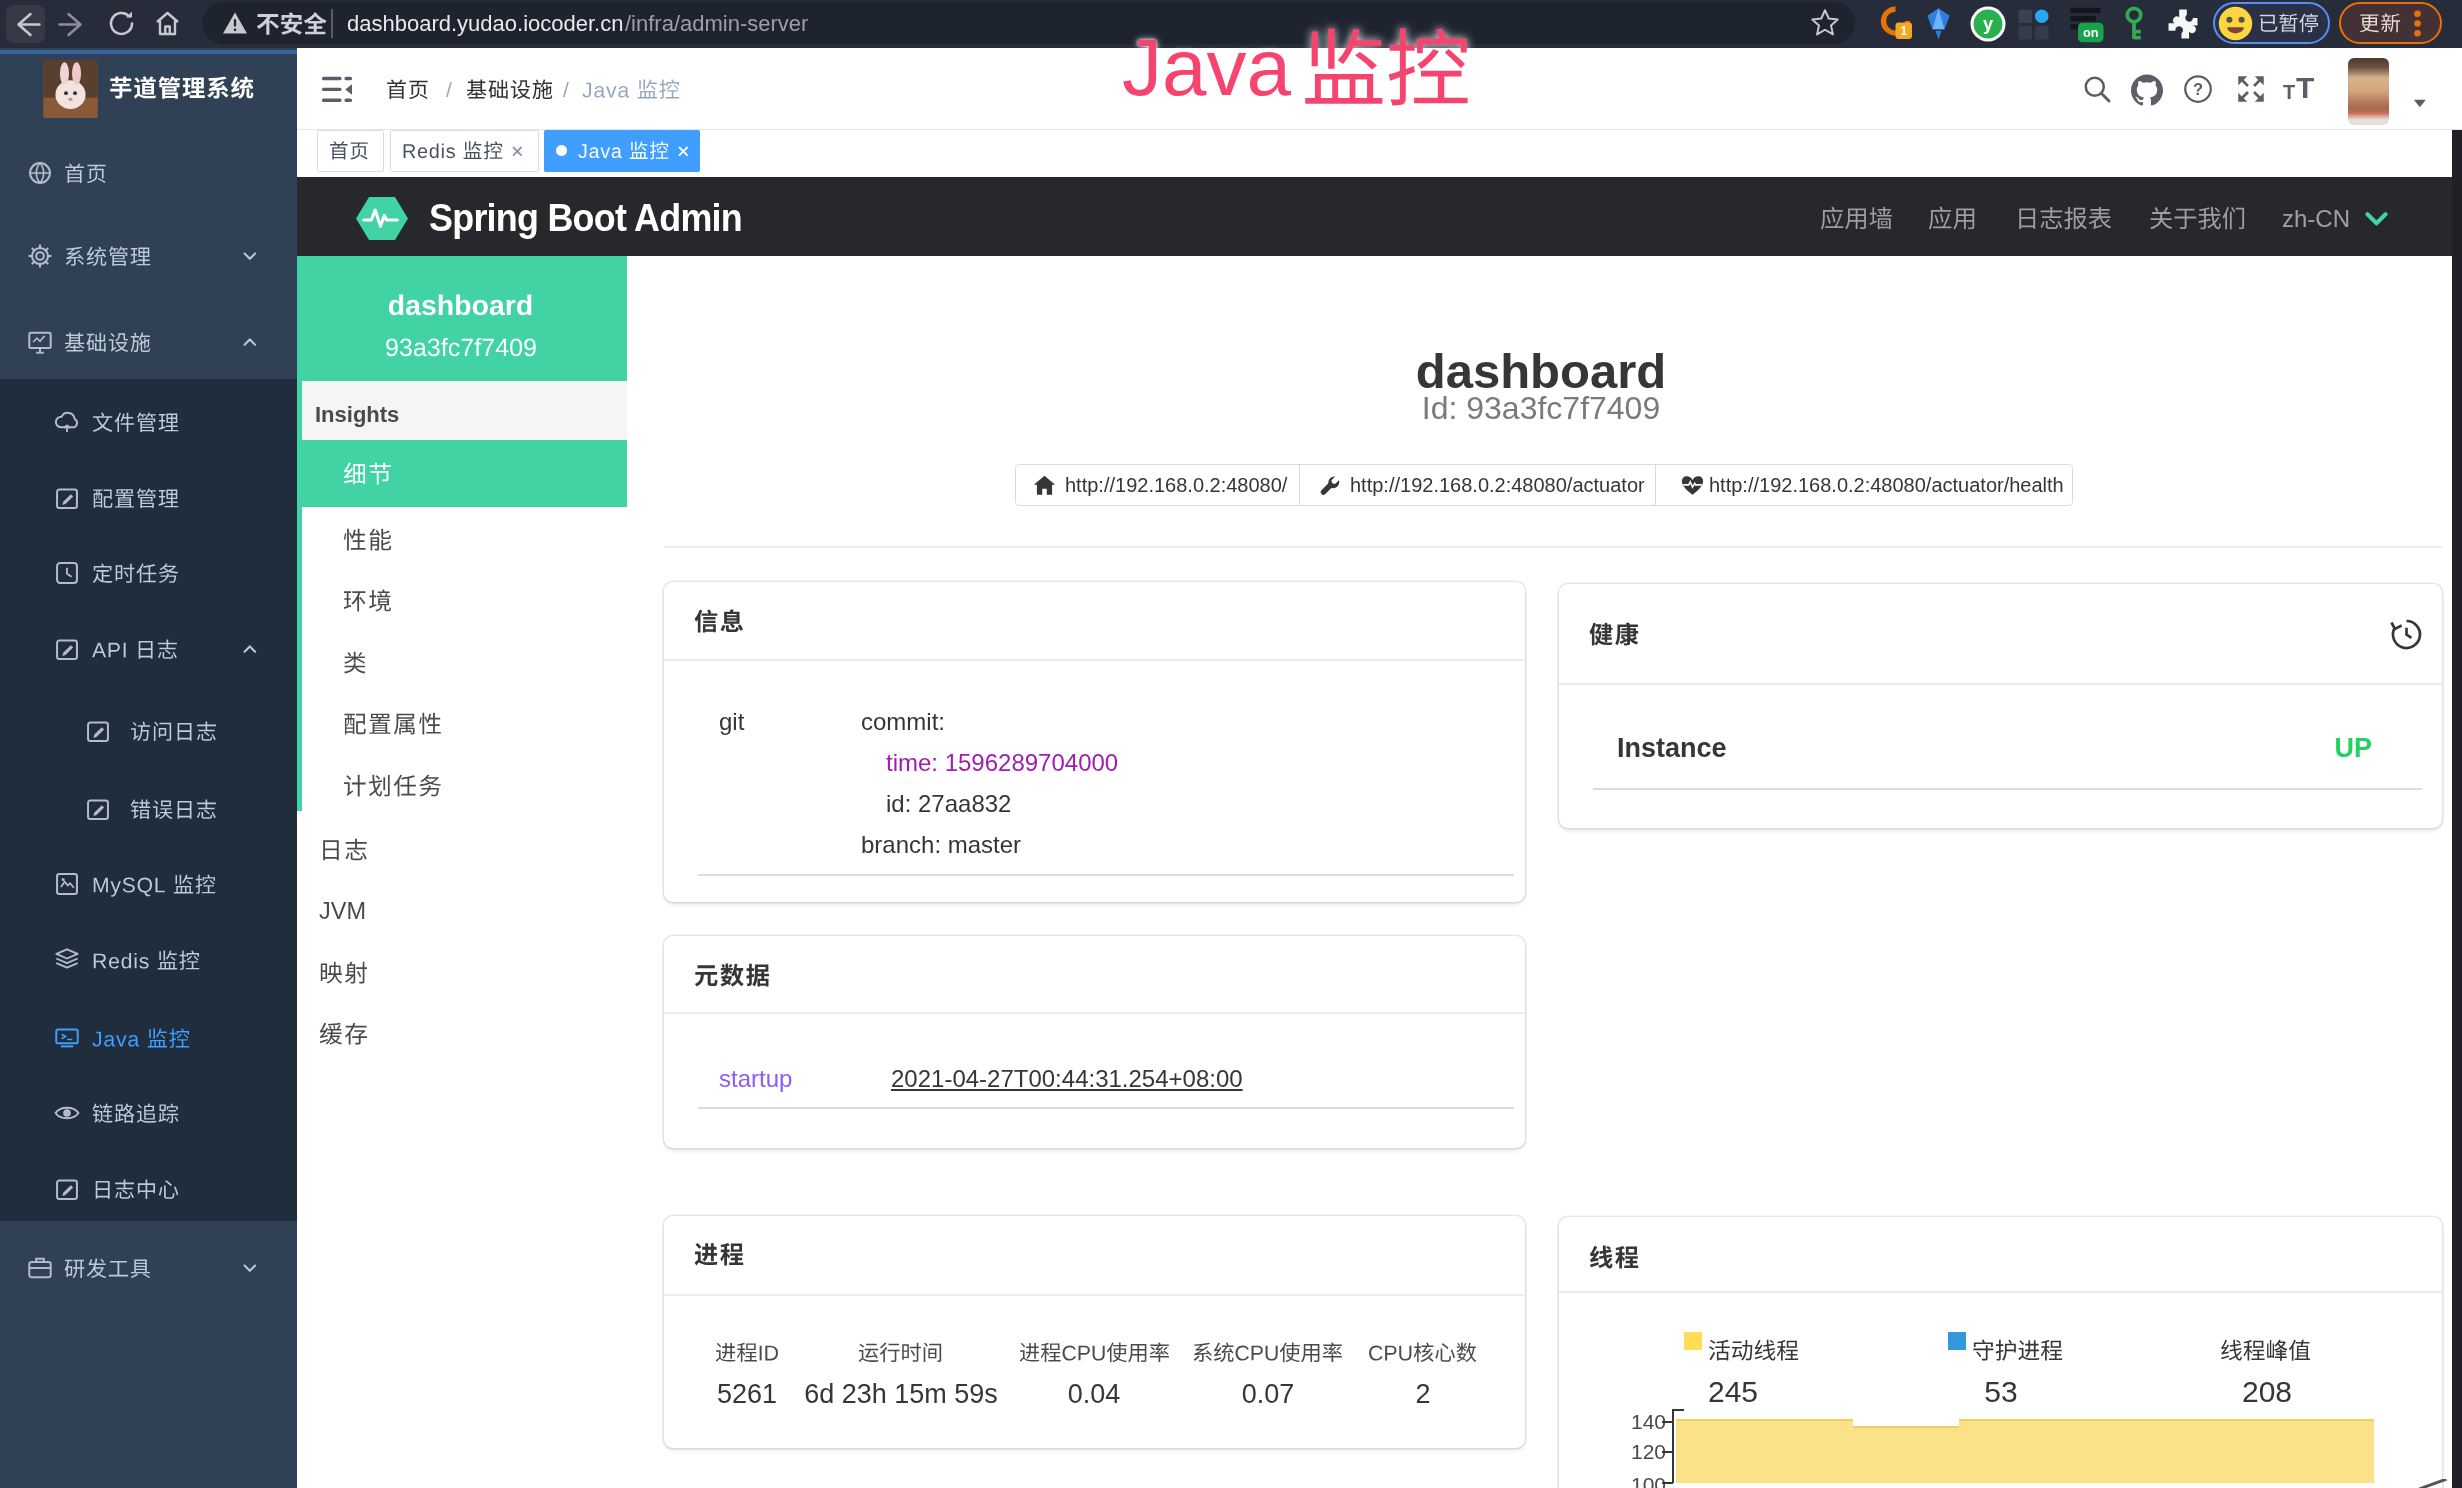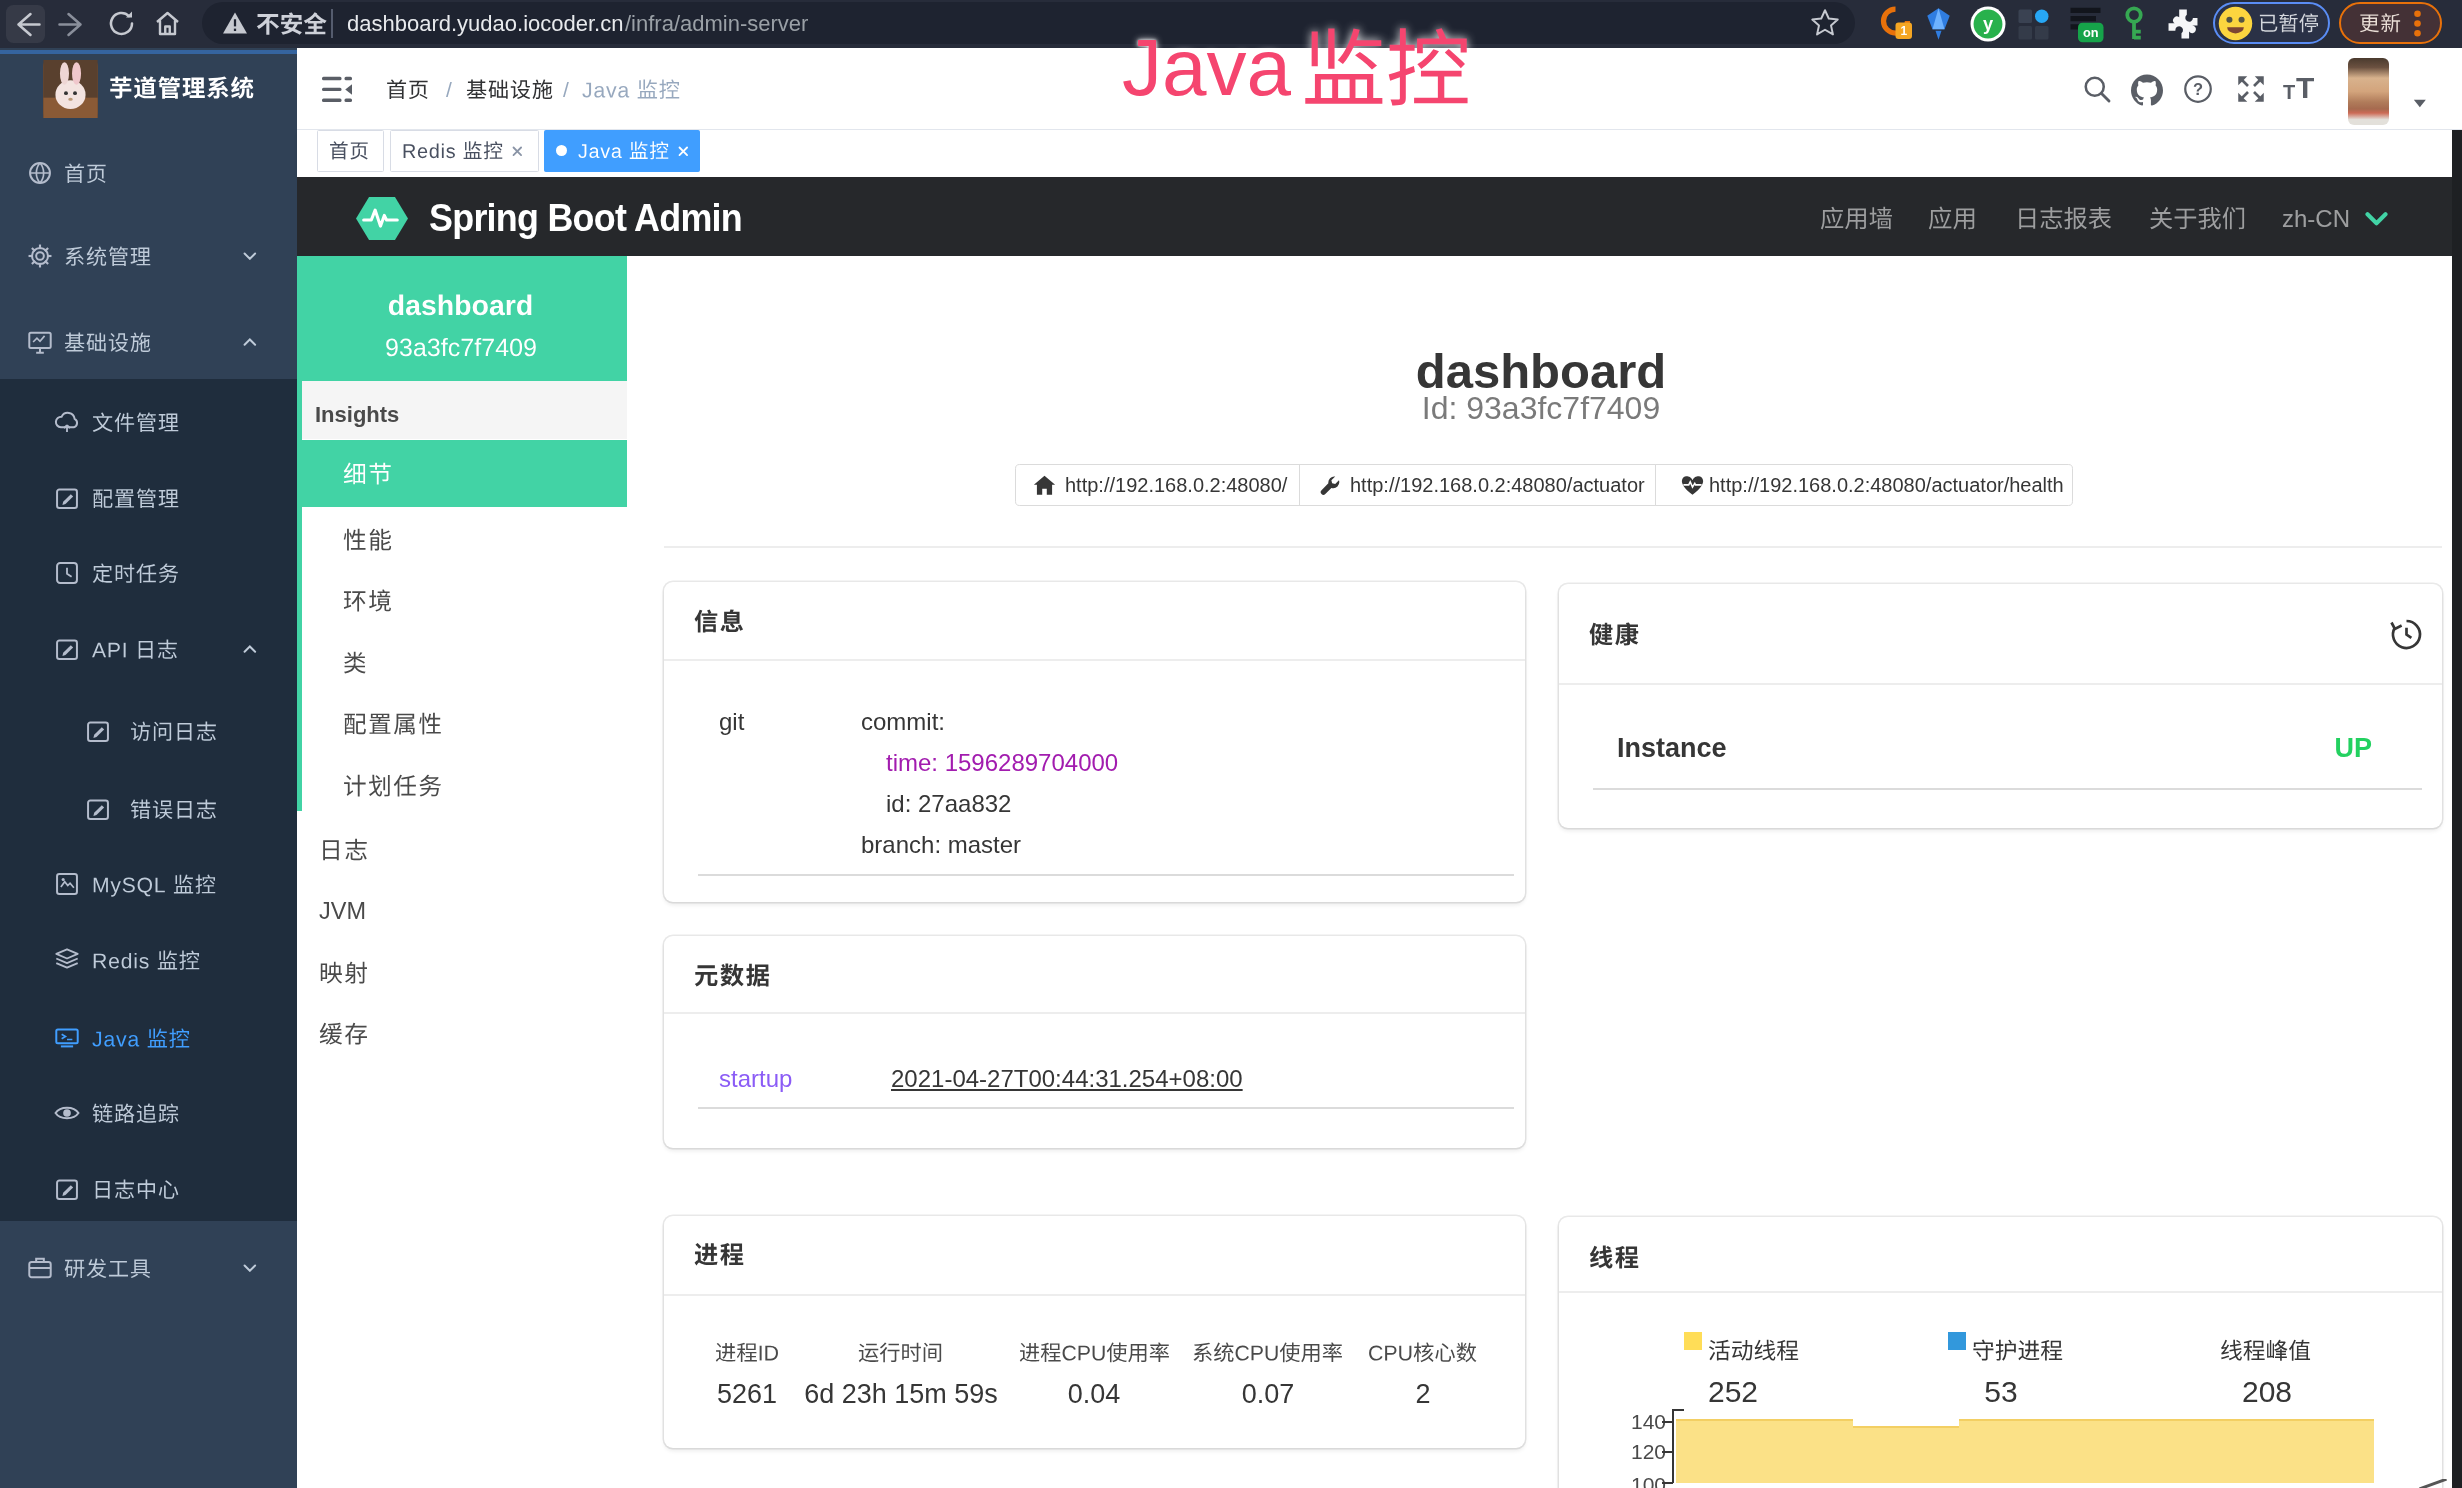--- a/index.html
+++ b/index.html
@@ -872,21 +872,21 @@
       </g>
     </svg>
 <svg style="position:absolute;left:2220px;top:1337px;" width="91" height="30" viewBox="0 -950 4000 1300">
       <g fill="#363636" transform="scale(1,-1)">
         <use href="#g128" x="0"></use>
         <use href="#g114" x="1000"></use>
         <use href="#g131" x="2000"></use>
         <use href="#g132" x="3000"></use>
       </g>
     </svg>
-<div style="position:absolute;left:1733px;transform:translateX(-50%);top:1377px;font:400 30px 'Liberation Sans',sans-serif;color:#363636;white-space:nowrap;line-height:1;">252</div>
+<div style="position:absolute;left:1733px;transform:translateX(-50%);top:1377px;font:400 30px 'Liberation Sans',sans-serif;color:#363636;white-space:nowrap;line-height:1;">245</div>
 <div style="position:absolute;left:2001px;transform:translateX(-50%);top:1377px;font:400 30px 'Liberation Sans',sans-serif;color:#363636;white-space:nowrap;line-height:1;">53</div>
 <div style="position:absolute;left:2267px;transform:translateX(-50%);top:1377px;font:400 30px 'Liberation Sans',sans-serif;color:#363636;white-space:nowrap;line-height:1;">208</div>
 <div style="position:absolute;left:1666px;transform:translateX(-100%);top:1411px;font:400 21px 'Liberation Sans',sans-serif;color:#4a4a4a;white-space:nowrap;line-height:1;">140</div>
 <div style="position:absolute;left:1666px;transform:translateX(-100%);top:1441px;font:400 21px 'Liberation Sans',sans-serif;color:#4a4a4a;white-space:nowrap;line-height:1;">120</div>
 <div style="position:absolute;left:1666px;transform:translateX(-100%);top:1474px;font:400 21px 'Liberation Sans',sans-serif;color:#4a4a4a;white-space:nowrap;line-height:1;">100</div>
 <div style="position:absolute;left:1672px;top:1409px;width:1.5px;height:74px;background:#363636;"></div>
 <div style="position:absolute;left:1672px;top:1409px;width:12px;height:1.5px;background:#363636;"></div>
 <div style="position:absolute;left:1662px;top:1421px;width:10.6px;height:1.5px;background:#363636;"></div>
 <div style="position:absolute;left:1662px;top:1451px;width:10.6px;height:1.5px;background:#363636;"></div>
 <div style="position:absolute;left:1662px;top:1482px;width:10.6px;height:1.5px;background:#363636;"></div>

